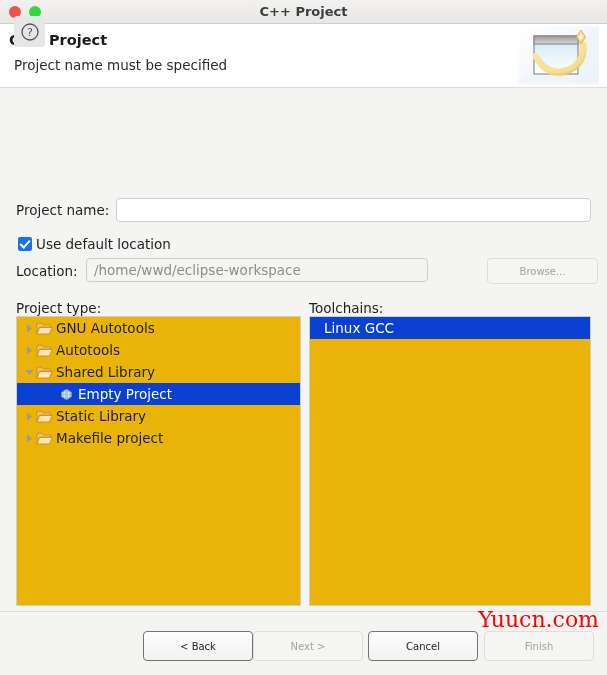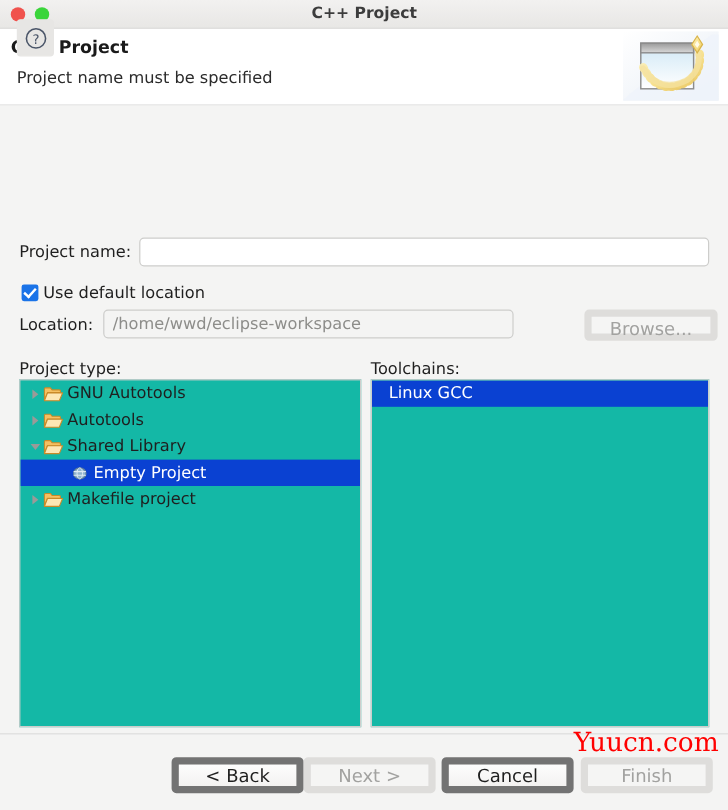--- a/index.html
+++ b/index.html
@@ -111,24 +111,24 @@
   }
   .textfield.disabled {
     background: #f4f4f3;
     color: #8d8d8a;
   }
   .textfield::placeholder { color: #8d8d8a; opacity: 1; }
 
   .btn {
     box-sizing: border-box;
     background: linear-gradient(to bottom, #fdfdfd 0%, #f3f2f1 100%);
-    border: 6px solid #737373;
+    border: 1px solid #737373;
     border-radius: 4px;
     font-family: "DejaVu Sans", "Liberation Sans", sans-serif;
-    font-size: 15px;
+    font-size: 10px;
     color: #1f1f1f;
     height: 27px;
     cursor: pointer;
   }
   .btn.disabled {
     color: #a2a2a0;
     background: #f5f5f4;
     border-color: #dedddb;
     cursor: default;
   }
@@ -171,21 +171,21 @@
   }
   .cb-label {
     font-size: 13.5px;
     color: #1f1f1f;
     white-space: nowrap;
   }
 
   
   .panel {
     position: absolute;
-    background: #14b8a6;
+    background: #eab308;
     border: 1px solid #cdcdcb;
     box-sizing: border-box;
     overflow: hidden;
   }
   .tree-panel  { left: 16px;  top: 228px; width: 285px; height: 290px; }
   .tool-panel  { left: 309px; top: 228px; width: 282px; height: 290px; }
 
   .tree-row {
     height: 22px;
     display: flex;
@@ -395,20 +395,33 @@
         <span class="indent" style="width:0px"></span>
         <span class="arrow">
           <svg width="11" height="11" viewBox="0 0 11 11">
             <path d="M3 1.5 L8 5.5 L3 9.5 Z" fill="#9a9a98"></path>
           </svg>
         </span>
         <svg class="folder-icon" width="17" height="15" viewBox="0 0 17 15">
           <path d="M1 3.2 A1 1 0 0 1 2 2.2 L6 2.2 L7.4 3.9 L13.4 3.9 A1 1 0 0 1 14.4 4.9 L14.4 6.2 L3.6 6.2 L1 12.6 Z" fill="#f5c061" stroke="#c98a28" stroke-width="0.9" stroke-linejoin="round"></path>
           <path d="M3.6 6.4 L16.2 6.4 L13.4 13 L1 13 Z" fill="#fde7b4" stroke="#c98a28" stroke-width="0.9" stroke-linejoin="round"></path>
         </svg>
+        <span>Static Library</span>
+      </div>
+      <div class="tree-row">
+        <span class="indent" style="width:0px"></span>
+        <span class="arrow">
+          <svg width="11" height="11" viewBox="0 0 11 11">
+            <path d="M3 1.5 L8 5.5 L3 9.5 Z" fill="#9a9a98"></path>
+          </svg>
+        </span>
+        <svg class="folder-icon" width="17" height="15" viewBox="0 0 17 15">
+          <path d="M1 3.2 A1 1 0 0 1 2 2.2 L6 2.2 L7.4 3.9 L13.4 3.9 A1 1 0 0 1 14.4 4.9 L14.4 6.2 L3.6 6.2 L1 12.6 Z" fill="#f5c061" stroke="#c98a28" stroke-width="0.9" stroke-linejoin="round"></path>
+          <path d="M3.6 6.4 L16.2 6.4 L13.4 13 L1 13 Z" fill="#fde7b4" stroke="#c98a28" stroke-width="0.9" stroke-linejoin="round"></path>
+        </svg>
         <span>Makefile project</span>
       </div>
     </div>
   <div class="panel tool-panel" id="tool-host">
       <div class="list-row selected">
         <span>Linux GCC</span>
       </div>
     </div>
 
   <div class="cb-wrap" style="left:18px; top:523px;">

